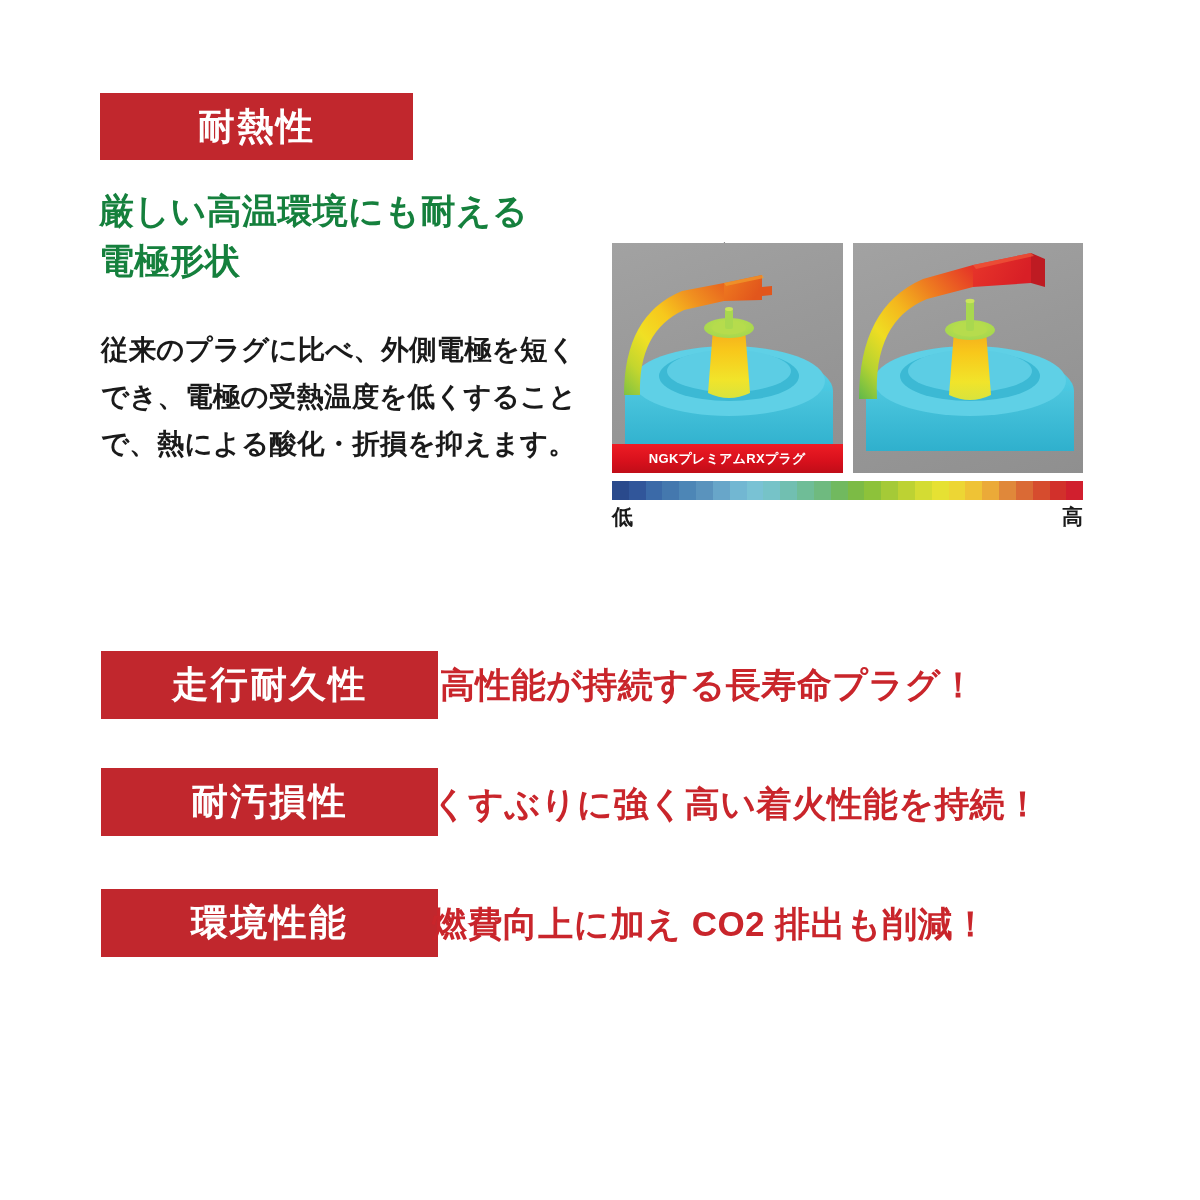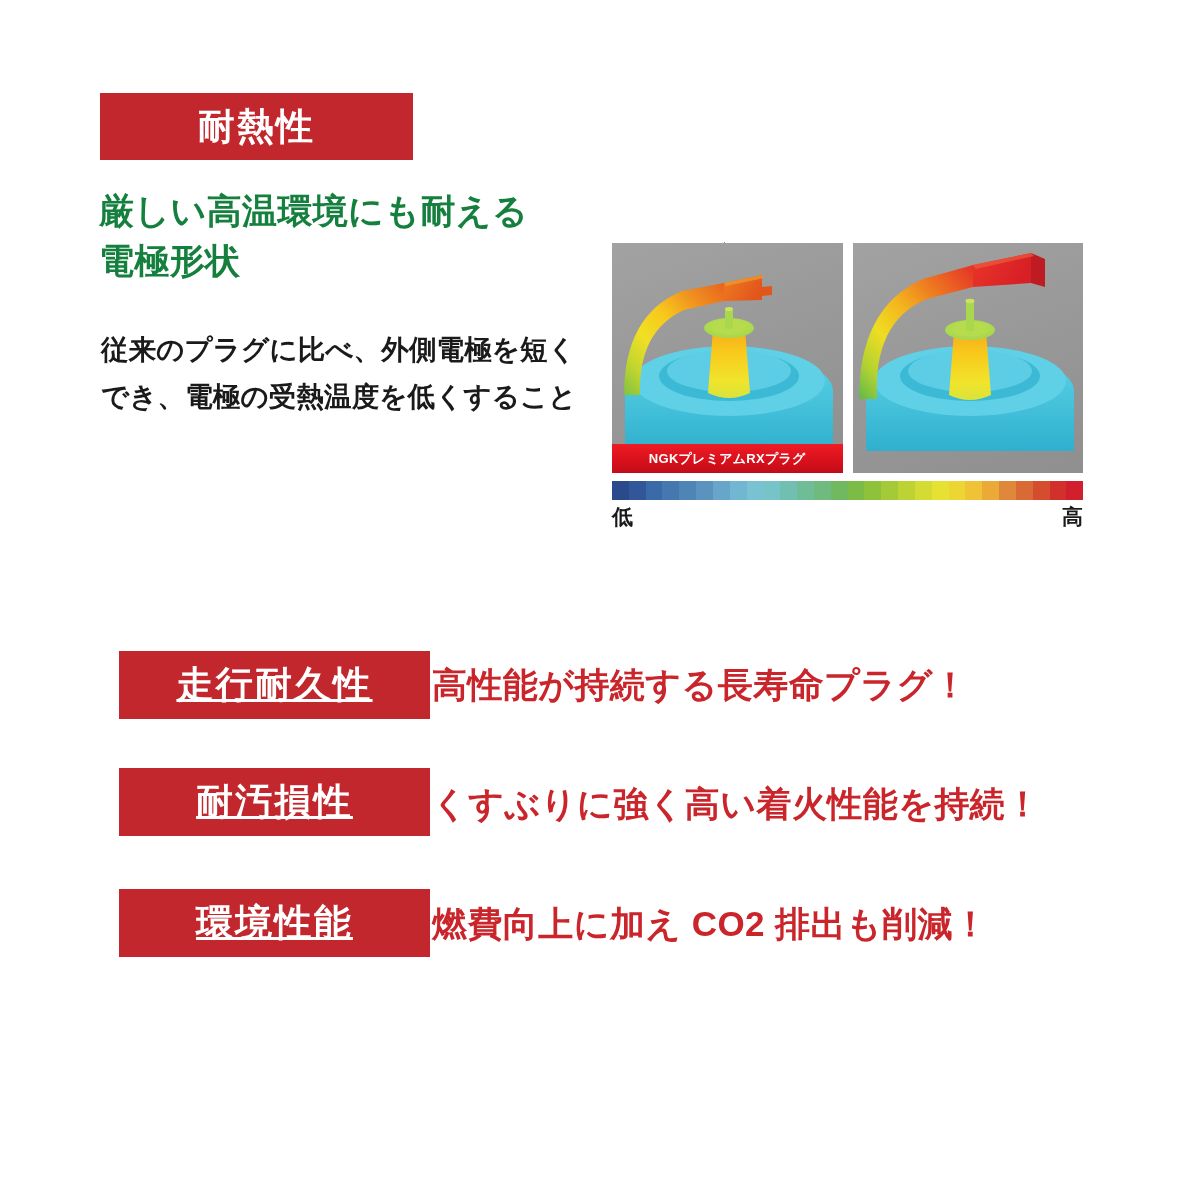--- a/index.html
+++ b/index.html
@@ -26,23 +26,22 @@
     justify-content: center;
     font-weight: bold;
     letter-spacing: 0.06em;
     box-sizing: border-box;
   }
   .badge-main {
     left: 100px; top: 93px; width: 313px; height: 67px;
     font-size: 37px;
   }
   .badge-row {
-    left: 119px; width: 311px; height: 68px;
+    left: 101px; width: 337px; height: 68px;
     font-size: 37px;
-    text-decoration: underline;
   }
   #badge-row-0 { top: 651px; }
   #badge-row-1 { top: 768px; }
   #badge-row-2 { top: 889px; }
 
   
   .headline {
     position: absolute;
     left: 99px; top: 186px; width: 500px;
     color: #15803d;
@@ -123,39 +122,40 @@
   
   .feature-text {
     position: absolute;
     left: 432px;
     color: #c9252b;
     font-size: 35px;
     font-weight: bold;
     letter-spacing: 0.012em;
     white-space: nowrap;
   }
-  #feature-text-0 { top: 662px; }
+  #feature-text-0 { top: 662px; margin-left: 8px; }
   #feature-text-1 { top: 781px; }
   #feature-text-2 { top: 901px; text-align: center; }
 </style>
 </head>
 <body>
 
 <div class="page">
 
   <div class="badge badge-main">耐熱性</div>
 
   <div class="headline">
     <span>厳しい高温環境にも耐える</span>
     <span>電極形状</span>
   </div>
 
   <div class="bodytext">
     <span>従来のプラグに比べ、外側電極を短く</span>
     <span>でき、電極の受熱温度を低くすること</span>
+    <span>で、熱による酸化・折損を抑えます。</span>
   </div>
 
   <div class="fem-title">FEM 温度解析</div>
 
   <div class="fem-panels">
 
     <div class="fem-panel">
       <svg class="plug-svg" viewBox="0 0 234 230">
         <defs>
           <linearGradient id="rxArm" x1="0" y1="1" x2="1" y2="0">

